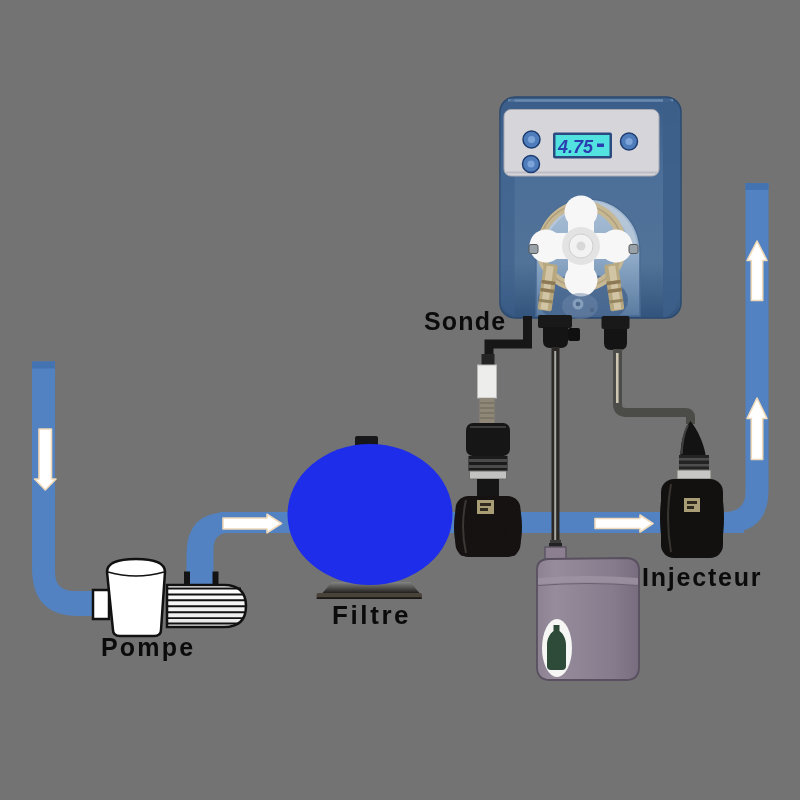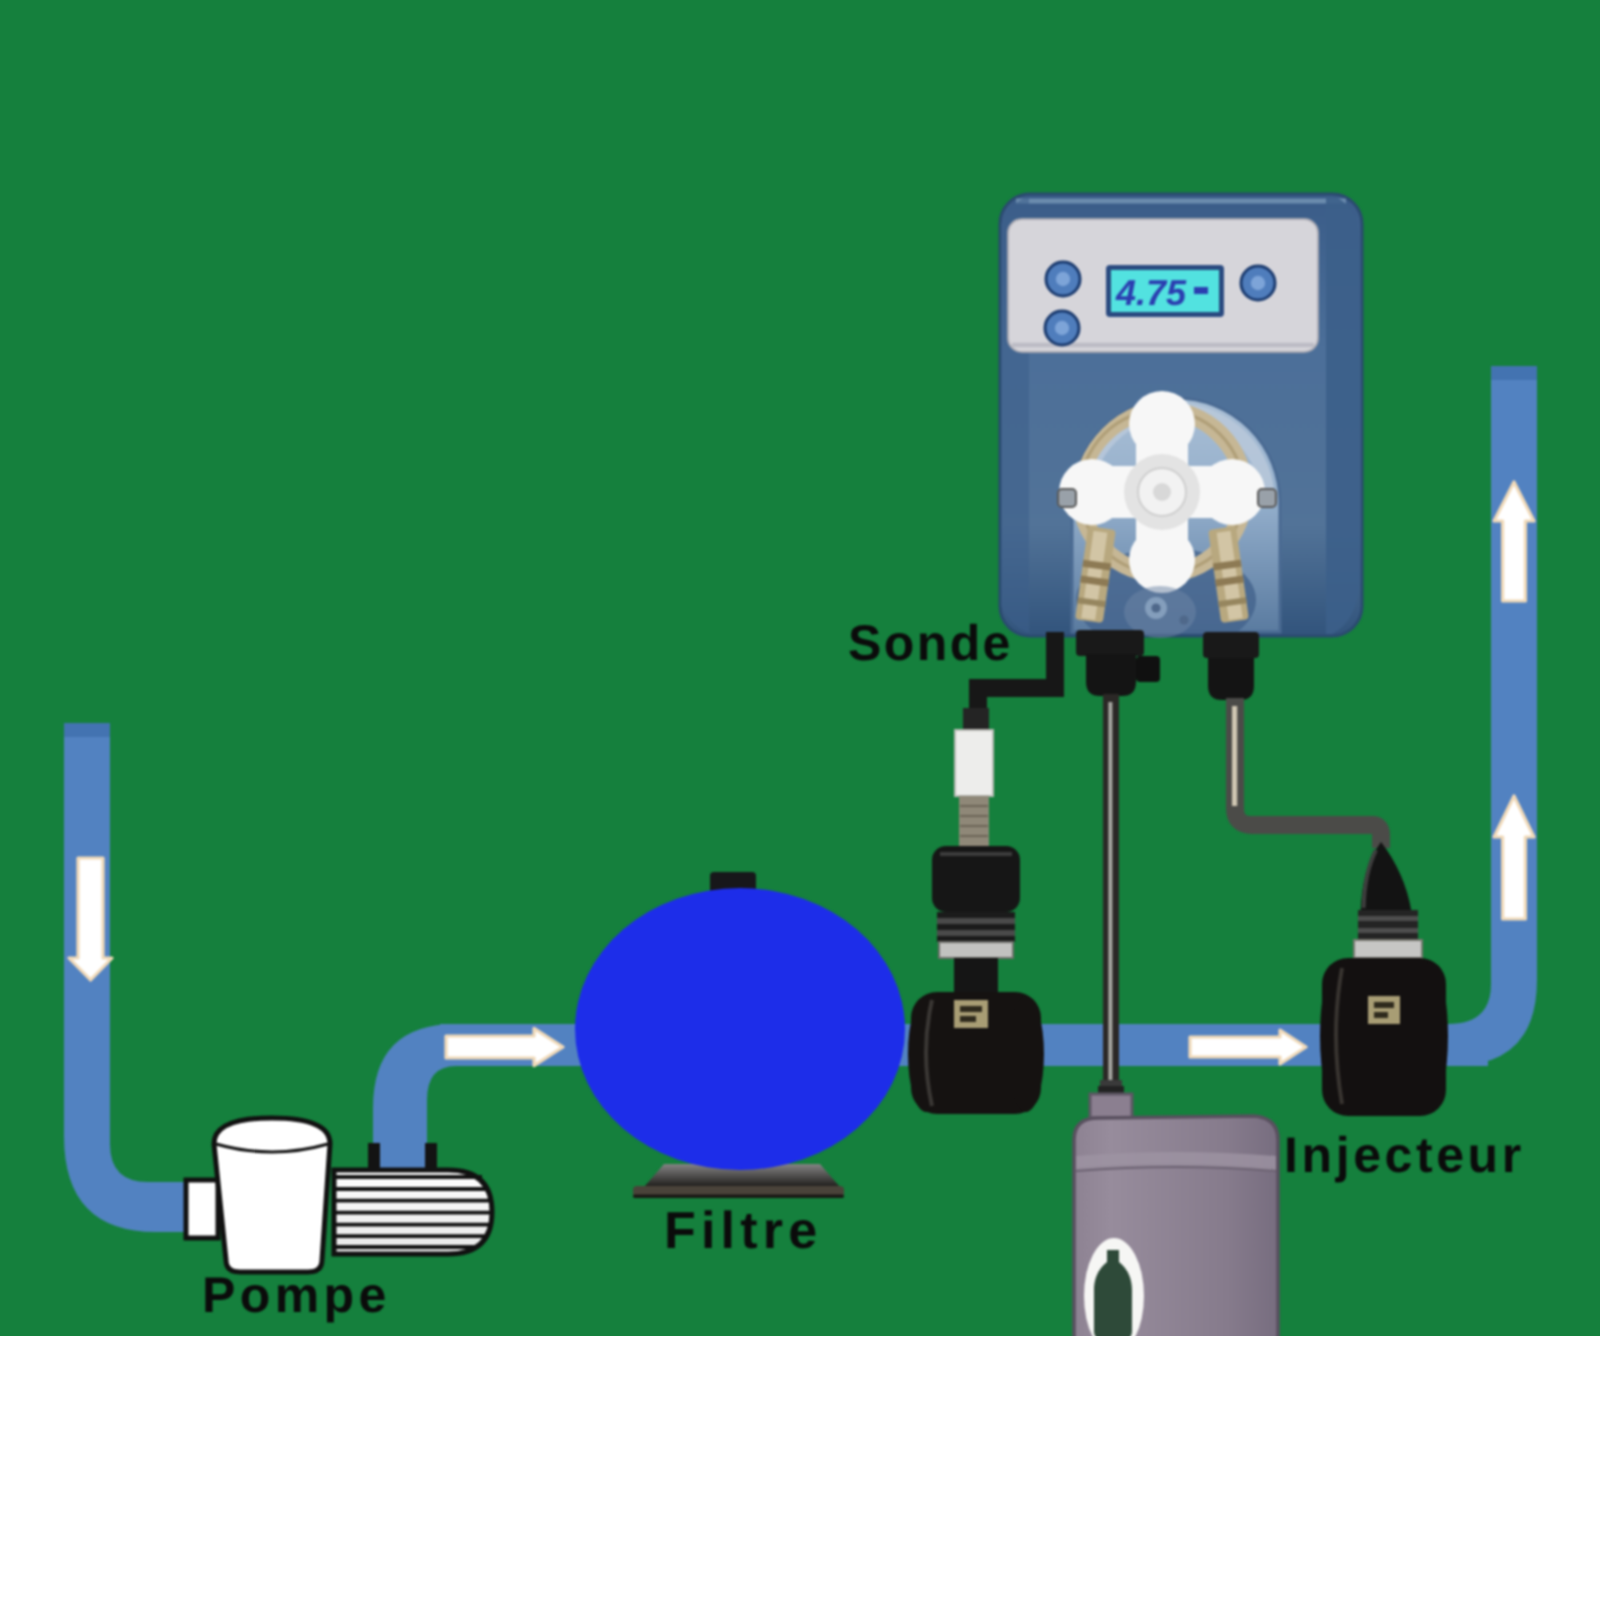--- a/index.html
+++ b/index.html
@@ -1,16 +1,16 @@
 <!DOCTYPE html>
 <html><head>
 <meta charset="utf-8">
 <style>
   html,body{margin:0;padding:0;background:#fff;}
-  #stage{position:relative;width:800px;height:668px;background:#15803d;overflow:hidden;}
+  #stage{position:relative;width:800px;height:800px;background:#737373;overflow:hidden;}
   svg{position:absolute;left:0;top:0;filter:blur(0.4px);}
   .lbl{font-family:"Liberation Sans",sans-serif;font-weight:bold;fill:#0b0b0b;}
 </style>
 </head>
 <body>
 <div id="stage">
 <svg width="800" height="800" viewBox="0 0 800 800">
 <defs>
   <linearGradient id="bodyG" x1="0" y1="0" x2="0" y2="1">
     <stop offset="0" stop-color="#3a5c88"></stop>

